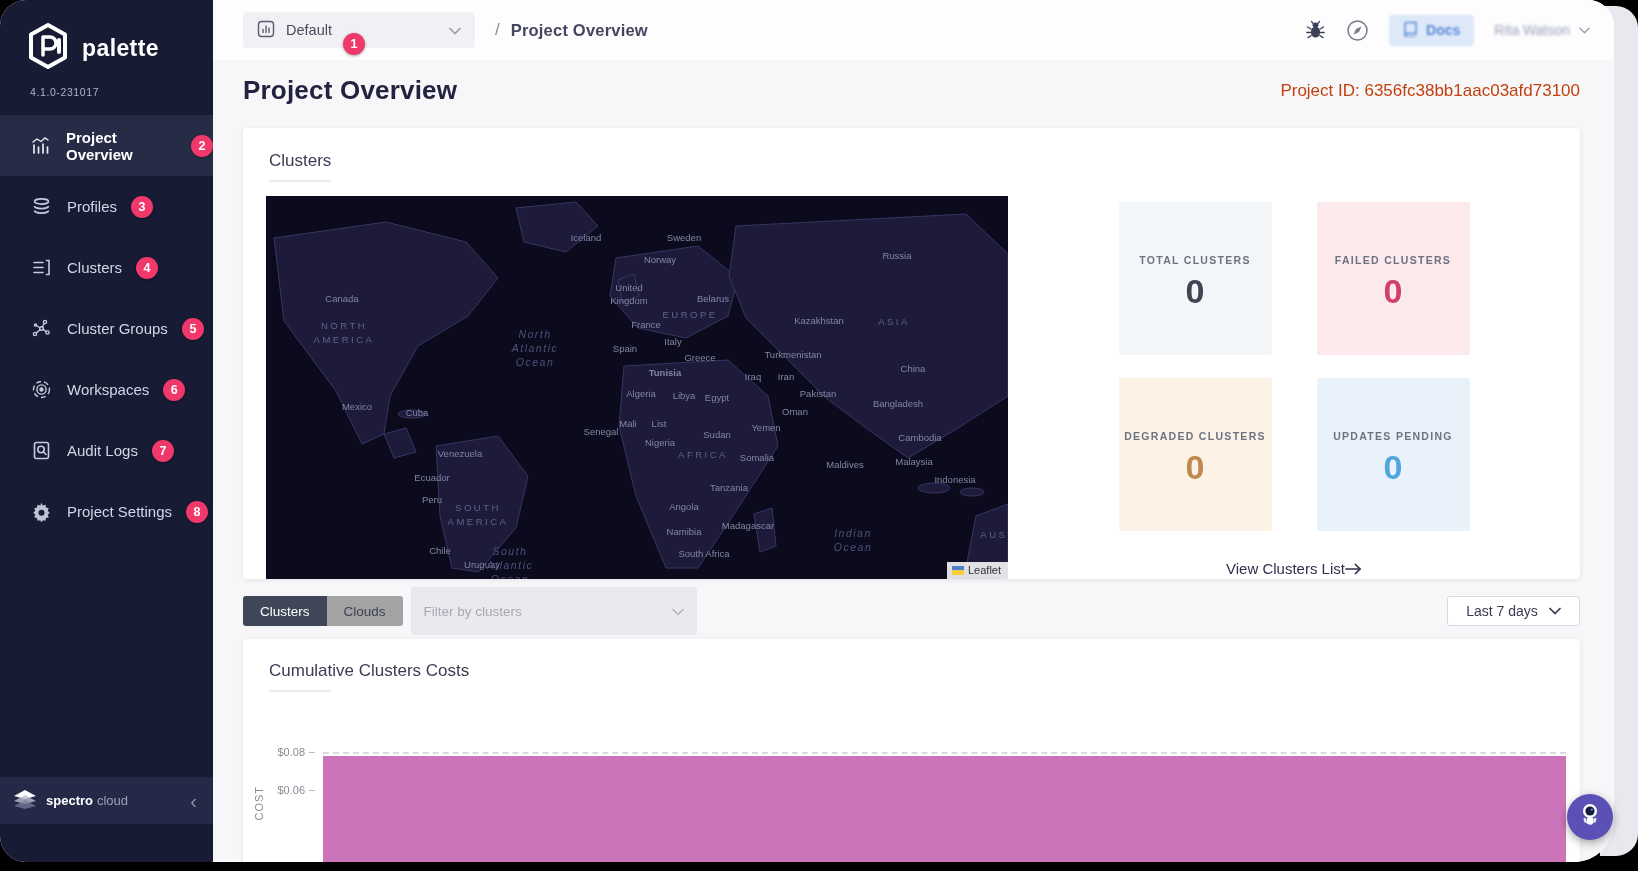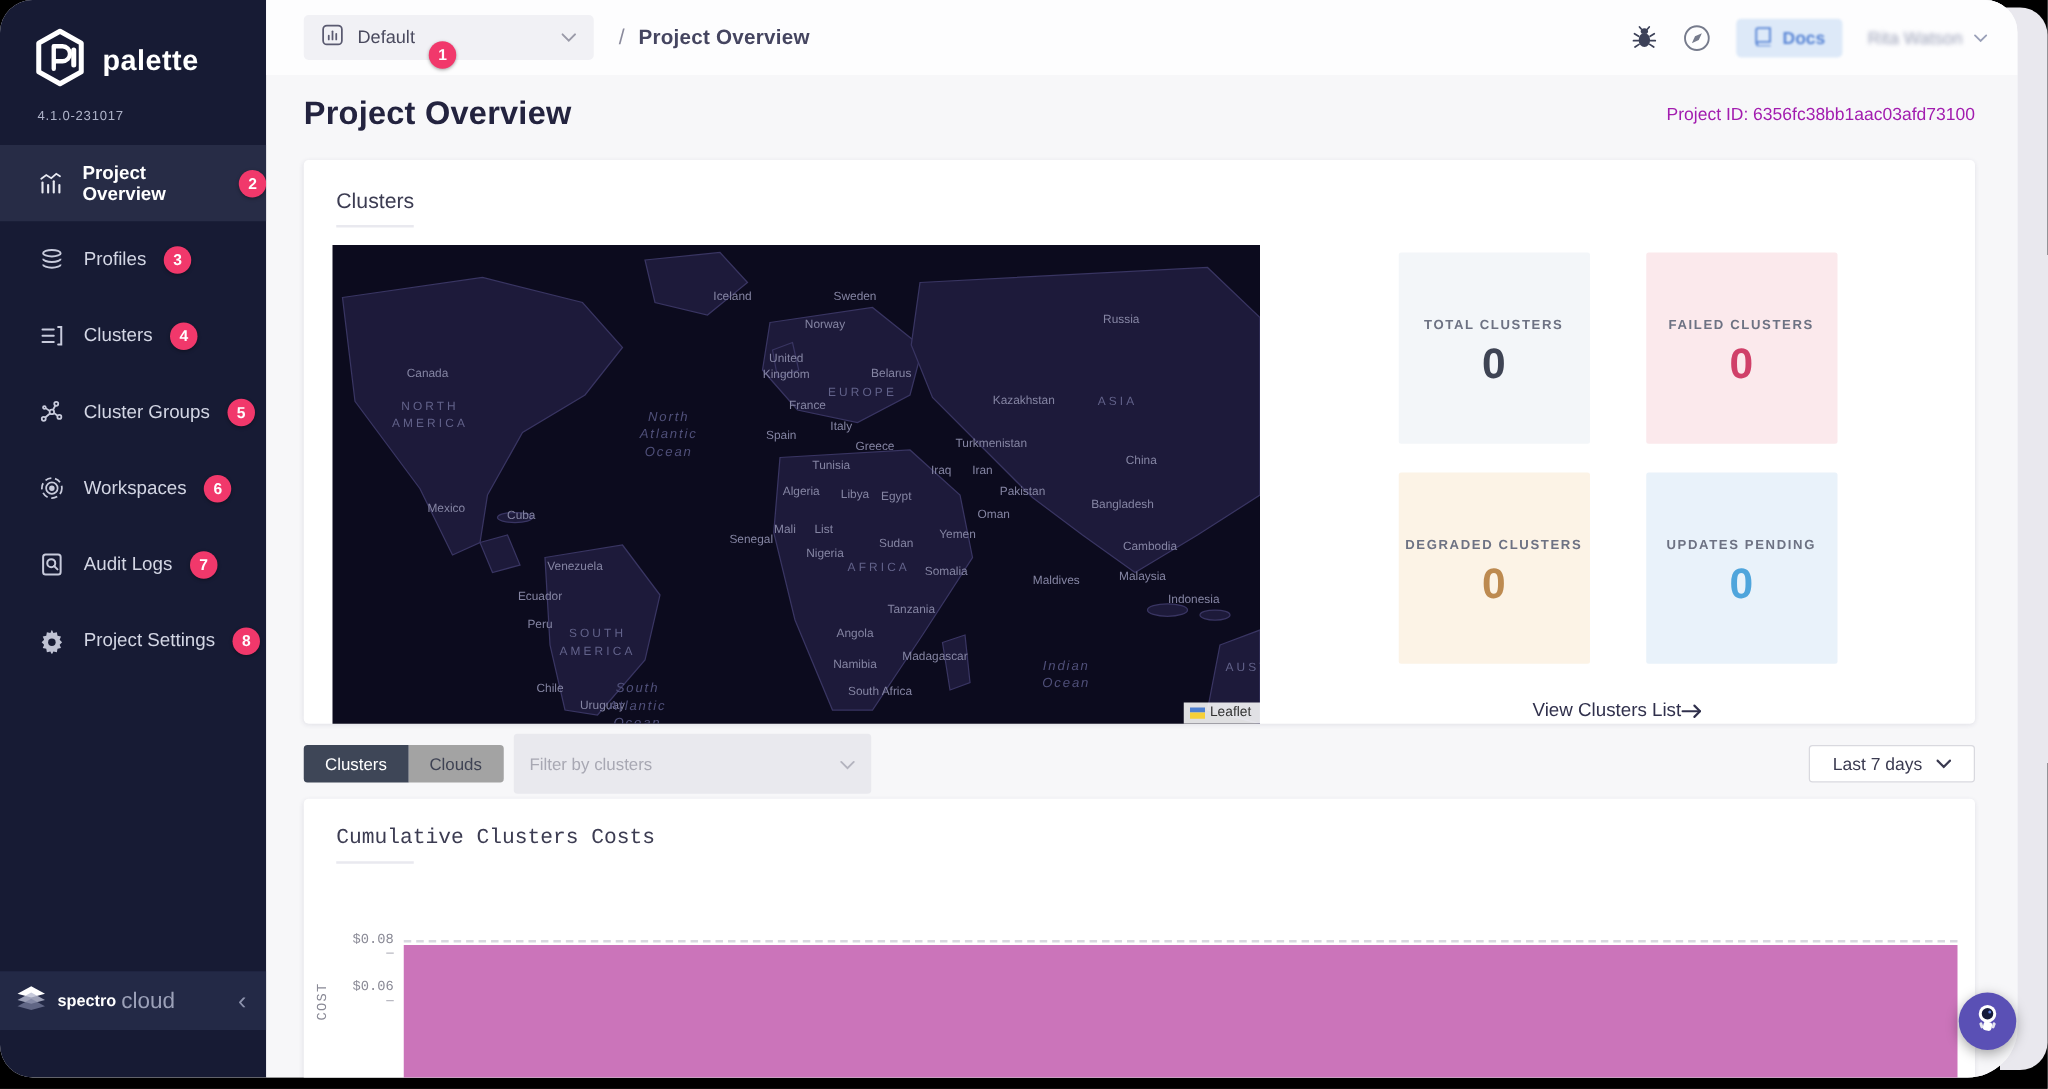--- a/index.html
+++ b/index.html
@@ -11,39 +11,39 @@
   .logo-row{display:flex;align-items:center;gap:12px;padding:22px 0 0 26px;}
   .logo-text{font-size:23px;font-weight:600;color:#fff;letter-spacing:.4px;}
   .version{margin:12px 0 0 30px;font-size:10.5px;color:#aeb3c9;letter-spacing:.6px;}
   nav{margin-top:17px;}
   .nav-item{height:61px;display:flex;align-items:center;padding-left:30px;font-size:15px;cursor:pointer;}
   .nav-item.active{background:#272c46;color:#fff;font-weight:600;}
   .nav-icon{width:22px;height:22px;margin-right:15px;display:flex;align-items:center;justify-content:center;}
   .som-badge{margin-left:14px;min-width:22px;height:22px;border-radius:50%;background:#f1386b;color:#fff;font-size:12.5px;font-weight:700;display:flex;align-items:center;justify-content:center;box-shadow:0 1px 3px rgba(0,0,0,.35);flex:none;}
   .sidebar-footer{position:absolute;left:0;top:777px;width:213px;height:47px;background:#232946;display:flex;align-items:center;padding:0 16px 0 12px;gap:8px;}
   .brand{font-size:13px;color:#fff;font-weight:700;}
-  .brand-light{font-size:18px;color:#9ba0b8;font-weight:400;margin-left:-4px;}
+  .brand-light{font-size:13px;color:#9ba0b8;font-weight:400;margin-left:-4px;}
   .collapse{margin-left:auto;color:#8d93ad;font-size:20px;line-height:1;cursor:pointer;}
   
   .main{flex:1;display:flex;flex-direction:column;position:relative;background:#f7f7f9;}
   .topbar{height:60px;flex:none;display:flex;align-items:center;background:#fdfdfe;padding:0 24px 0 30px;}
   .project-select{position:relative;width:232px;height:36px;background:#f1f1f5;border-radius:4px;display:flex;align-items:center;padding:0 14px;gap:11px;color:#4a4a5e;font-size:14.5px;cursor:pointer;}
   .sel-chevron{margin-left:auto;color:#9a9aa8;}
   .som-pos1{position:absolute;left:100px;top:21px;margin:0;z-index:3;}
   .breadcrumb{margin-left:20px;display:flex;align-items:center;gap:11px;}
   .bc-sep{color:#8a8a9c;font-size:17px;}
   .bc-current{color:#454560;font-size:16.5px;font-weight:600;letter-spacing:.2px;}
   .topbar-right{margin-left:auto;display:flex;align-items:center;gap:20px;}
   .icon-btn{cursor:pointer;display:flex;align-items:center;}
   .docs-pill{display:flex;align-items:center;gap:8px;background:#dde9f8;border-radius:4px;padding:6px 14px;color:#5b87d6;font-weight:600;font-size:14px;cursor:pointer;filter:blur(.8px);}
   .user-menu{display:flex;align-items:center;gap:9px;cursor:pointer;color:#9aa0b8;font-size:14px;}
   .user-name{filter:blur(1.6px);}
   .page-head{height:55px;flex:none;display:flex;align-items:center;padding:6px 34px 0 30px;}
   .page-title{font-size:26px;color:#23233f;font-weight:700;letter-spacing:.2px;}
-  .project-id{margin-left:auto;color:#a21caf;font-size:14px;}
+  .project-id{margin-left:auto;color:#c2410c;font-size:17px;}
   
   .card{background:#fff;border-radius:4px;box-shadow:0 1px 4px rgba(40,40,80,.1);}
   .card1{margin:13px 34px 0 30px;height:505px;padding:23px 0 0 23px;}
   .card-title{font-size:17px;color:#3c3c52;margin-left:3px;}
   .title-rule{width:62px;height:2px;background:#e9e9ef;margin:9px 0 14px 3px;}
   .card1-row{display:flex;}
   
   .map-box{width:742px;height:383px;background:#0c0b1e;position:relative;overflow:hidden;flex:none;cursor:grab;}
   .map-box svg.land{position:absolute;inset:0;}
   .map-label{position:absolute;transform:translate(-50%,-50%);white-space:pre;text-align:center;pointer-events:none;line-height:1.4;}
@@ -62,21 +62,21 @@
   .tile-value{font-size:34px;font-weight:600;margin-top:6px;}
   .view-link{margin-top:29px;display:flex;align-items:center;color:#30304c;font-size:15px;cursor:pointer;}
   
   .filter-bar{margin:17px 34px 0 30px;display:flex;align-items:center;height:30px;flex:none;}
   .tab{height:30px;padding:0 17px;display:flex;align-items:center;font-size:13.5px;cursor:pointer;}
   .tab.active{background:#3e4657;color:#fff;border-radius:3px 0 0 3px;}
   .tab.inactive{background:#a3a3a3;color:#3e4253;border-radius:0 3px 3px 0;}
   .filter-select{margin-left:8px;width:286px;height:48px;background:#e9e9ee;border-radius:3px;display:flex;align-items:center;padding:0 13px;color:#a8a8b3;font-size:13.5px;cursor:default;}
   .range-select{margin-left:auto;width:133px;height:30px;background:#fff;border:1px solid #d9d9df;border-radius:3px;display:flex;align-items:center;justify-content:center;gap:11px;font-size:14px;color:#3a3a50;cursor:pointer;}
   
-  .card2{margin:13px 34px 0 30px;height:230px;position:relative;padding:22px 0 0 23px;flex:none;font-family:Liberation Mono, monospace;}
+  .card2{margin:13px 34px 0 30px;height:230px;position:relative;padding:22px 0 0 23px;flex:none;}
   .ytick{position:absolute;left:30px;width:42px;text-align:right;font-size:11px;color:#8a8a96;}
   .ytick:after{content:"";display:inline-block;width:6px;height:1px;background:#b9b9c2;margin:0 0 3px 4px;}
   .grid-dash{position:absolute;left:80px;right:14px;top:113px;border-top:2px dashed #d9d9e1;}
   .area-fill{position:absolute;left:80px;right:14px;top:117px;height:130px;background:#cb74ba;}
   .ylabel{position:absolute;left:10px;top:147px;writing-mode:vertical-rl;transform:rotate(180deg);font-size:11px;color:#8a8a96;letter-spacing:1px;}
   
   .fab{position:absolute;left:1567px;top:794px;width:46px;height:46px;border-radius:50%;background:#5a50b5;box-shadow:0 3px 10px rgba(0,0,0,.35);display:flex;align-items:center;justify-content:center;z-index:9;cursor:pointer;}
 </style>
 </head>
 <body>
@@ -303,21 +303,21 @@
               <span class="map-label k-r" style="left: 628px; top: 126px;">ASIA</span>
               <span class="map-label k-r" style="left: 78px; top: 137px;">NORTH
 AMERICA</span>
               <span class="map-label k-c" style="left: 407px; top: 146px;">Italy</span>
               <span class="map-label k-c" style="left: 359px; top: 153px;">Spain</span>
               <span class="map-label k-o" style="left: 269px; top: 152px;">North
 Atlantic
 Ocean</span>
               <span class="map-label k-c" style="left: 434px; top: 162px;">Greece</span>
               <span class="map-label k-c" style="left: 527px; top: 159px;">Turkmenistan</span>
-              <span class="map-label k-c" style="left: 399px; top: 177px;">Tunisia</span>
+              <span class="map-label k-c" style="left: 399px; top: 177px; font-weight: bold;">Tunisia</span>
               <span class="map-label k-c" style="left: 487px; top: 181px;">Iraq</span>
               <span class="map-label k-c" style="left: 520px; top: 181px;">Iran</span>
               <span class="map-label k-c" style="left: 647px; top: 173px;">China</span>
               <span class="map-label k-c" style="left: 375px; top: 198px;">Algeria</span>
               <span class="map-label k-c" style="left: 418px; top: 200px;">Libya</span>
               <span class="map-label k-c" style="left: 451px; top: 202px;">Egypt</span>
               <span class="map-label k-c" style="left: 552px; top: 198px;">Pakistan</span>
               <span class="map-label k-c" style="left: 91px; top: 211px;">Mexico</span>
               <span class="map-label k-c" style="left: 632px; top: 208px;">Bangladesh</span>
               <span class="map-label k-c" style="left: 151px; top: 217px;">Cuba</span>

